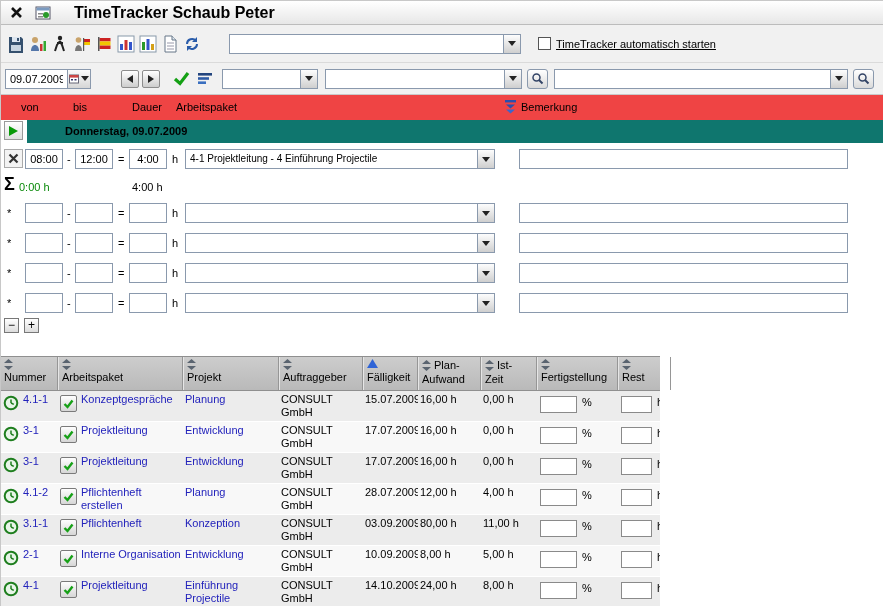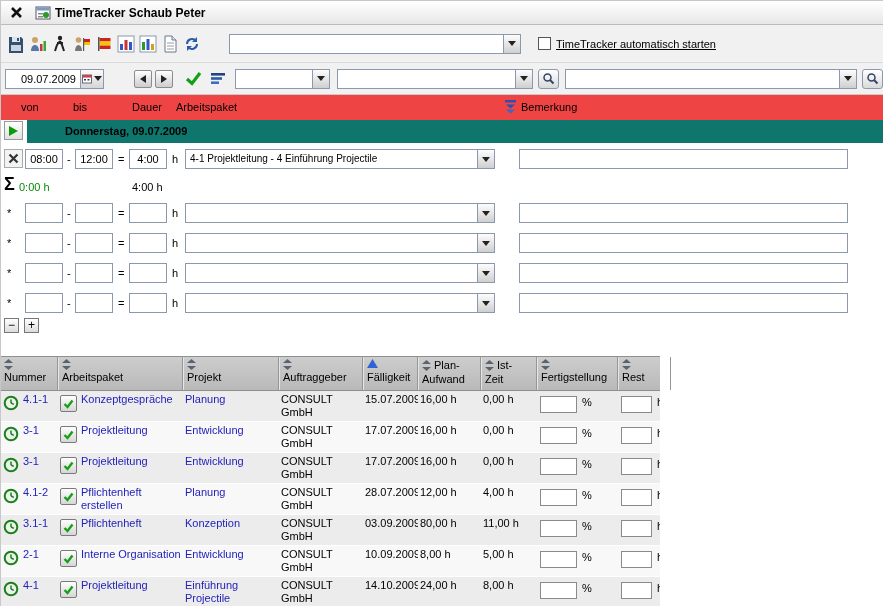--- a/index.html
+++ b/index.html
@@ -6,21 +6,21 @@
   html,body { background:#fff; }
   body { font-family: "Liberation Sans", "DejaVu Sans", sans-serif; font-size: 11px; color:#000; }
   .screen { position:relative; width:883px; height:606px; background:#fff; overflow:hidden; border-left:1px solid #c8c8c8; border-top:1px solid #c8c8c8; }
 
   
   .titlebar { position:absolute; top:0; left:0; width:100%; height:24px;
               background:linear-gradient(#ffffff,#e7e7e7); border-bottom:1px solid #bcbcbc;
               display:flex; align-items:center; }
   .close-wrap { margin-left:6px; width:18px; height:18px; display:flex; align-items:center; justify-content:center; }
   .appicon-wrap { margin-left:9px; width:17px; height:17px; display:flex; align-items:center; justify-content:center; }
-  .title-text { margin-left:4px; font-weight:bold; font-size:12px; }
+  .title-text { margin-left:23px; font-weight:bold; font-size:16px; }
 
   
   .toolbar1 { position:absolute; top:24px; left:0; width:100%; height:38px; background:#f1f1f1;
               border-bottom:1px solid #dadada; display:flex; align-items:center; padding-left:4px; }
   .tbtn { width:22px; height:22px; display:flex; align-items:center; justify-content:center; }
   .toolbar2 { position:absolute; top:62px; left:0; width:100%; height:32px; background:#f1f1f1;
               border-bottom:1px solid #c9c9c9; display:flex; align-items:center; padding-left:4px; }
 
   
   .combo { height:20px; background:#fff; border:1px solid #8a99ad; display:flex; align-items:stretch; }
@@ -28,21 +28,21 @@
   .combo-btn { width:17px; border-left:1px solid #8a99ad; background:linear-gradient(#fdfdfd,#cfcfcf);
                display:flex; align-items:center; justify-content:center; }
   .caret { width:0; height:0; border-left:4px solid transparent; border-right:4px solid transparent; border-top:5px solid #222; }
 
   .combo-quick { margin-left:26px; width:292px; }
 
   .cb-wrap { margin-left:17px; display:flex; align-items:center; }
   .checkbox { width:13px; height:13px; background:#fff; border:1px solid #555; }
   .cb-label { margin-left:5px;text-decoration:underline; }
 
-  .date-input { width:76px; height:20px; border:1px solid #8a99ad; padding:2px 4px; font-size:11px; font-family:inherit;text-align:right; }
+  .date-input { width:63px; height:20px; border:1px solid #8a99ad; padding:2px 4px; font-size:11px; font-family:inherit; }
   .date-btn { width:23px; height:20px; border:1px solid #8a99ad; border-left:none;
               background:linear-gradient(#fbfbfb,#d6d6d6); display:flex; align-items:center; justify-content:center; gap:2px; }
   .nav-group { margin-left:30px; display:flex; gap:3px; }
   .nav-btn { width:18px; height:18px; border:1px solid #8c8c8c; border-radius:2px;
              background:linear-gradient(#ffffff,#cdcdcd); display:flex; align-items:center; justify-content:center; }
   .arr-left { width:0; height:0; border-top:4px solid transparent; border-bottom:4px solid transparent; border-right:6px solid #222; }
   .arr-right { width:0; height:0; border-top:4px solid transparent; border-bottom:4px solid transparent; border-left:6px solid #222; }
   .confirm-wrap { margin-left:12px; width:18px; display:flex; justify-content:center; }
   .listicon-wrap { margin-left:7px; width:17px; display:flex; justify-content:center; }
   .combo-a { margin-left:8px; width:96px; }

